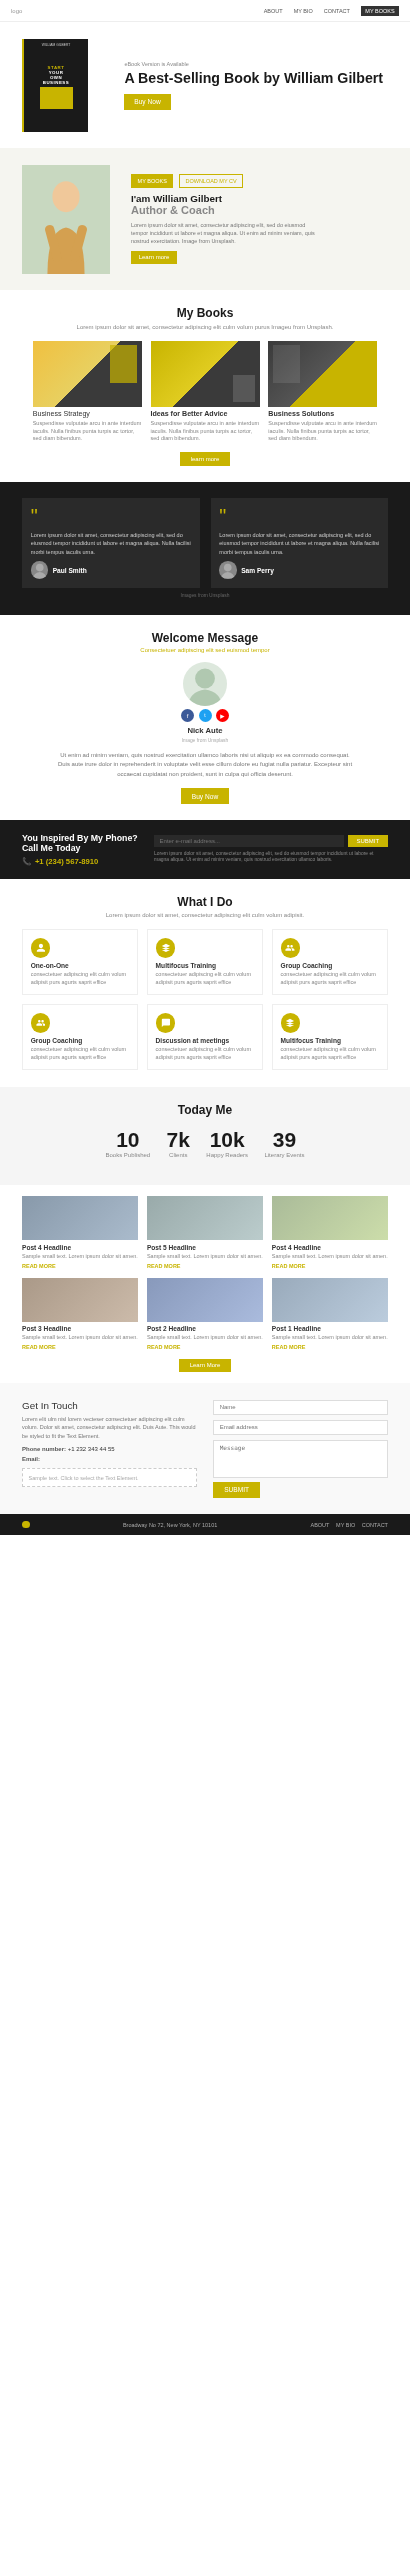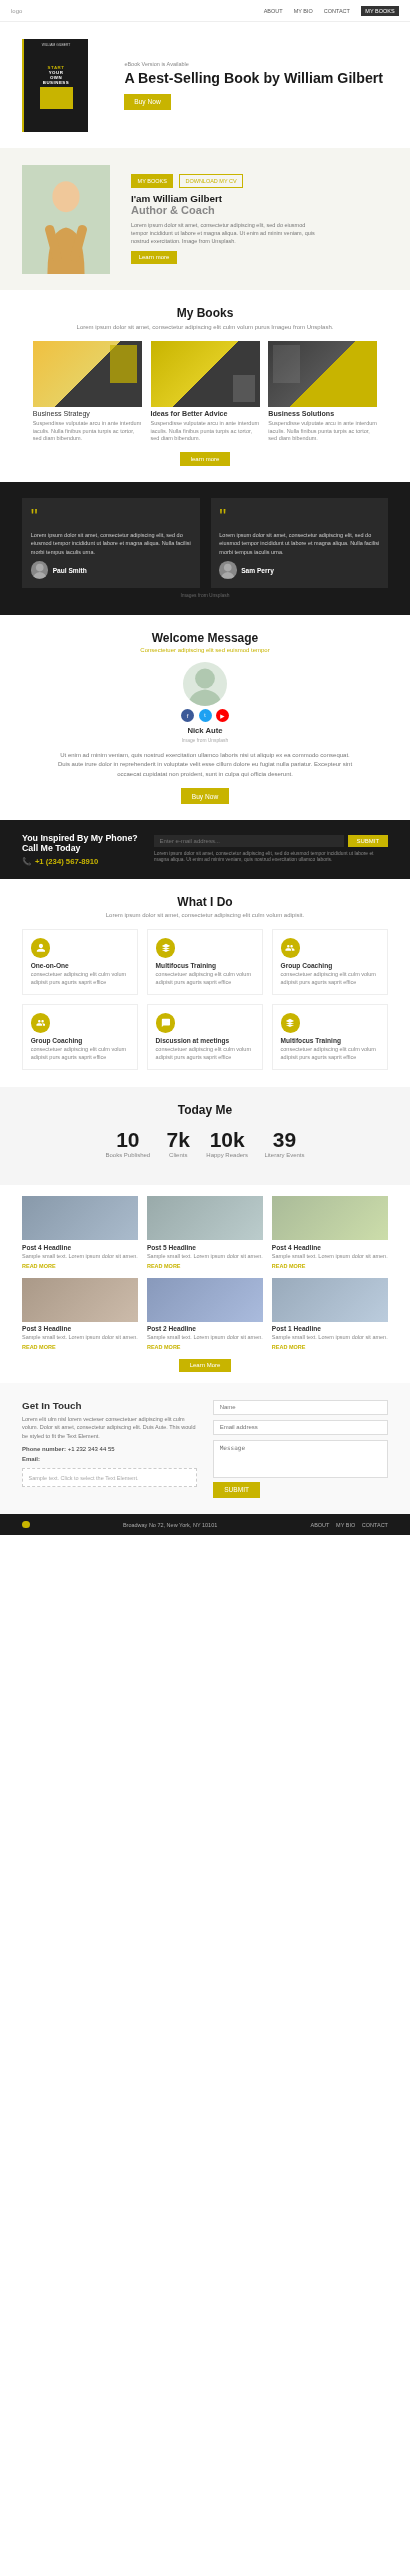--- a/index.html
+++ b/index.html
@@ -290,21 +290,21 @@
       <span style="font-size:5.5px;color:#c8b400;cursor:pointer;display:block;margin-top:2.2px;font-weight:bold;">READ MORE</span>
     </div>
   </div>
   <div style="text-align:center;margin-top:8.8px;">
     <button style="background:#c8b400;color:#fff;border:none;padding:3.8px 11px;font-size:6px;cursor:pointer;">Learn More</button>
   </div>
 </section>
 
 <section style="background:#f9f9f9;padding:16.4px 22px;display:flex;gap:16.4px;">
   <div style="flex:1;">
-    <h2 style="font-size:9.9px;font-weight:bold;margin-bottom:4.4px;">Get In Touch</h2>
+    <h2 style="font-size:9.9px;font-weight:normal;margin-bottom:4.4px;">Get In Touch</h2>
     <p style="font-size:5.5px;color:#777;line-height:1.5;margin-bottom:6.6px;">Lorem elit ulm nisl lorem vecteser consectetuer adipiscing elit culm volum. Dolor sit amet, consectetur adipiscing elit. Duis Aute. This would be styled to fit the Text Element.</p>
     <div style="margin:3.3px 0;font-size:6px;">
       <strong style="color:#555;">Phone number:</strong>
       <span style="color:#333;">+1 232 343 44 55</span>
     </div>
     <div style="margin:3.3px 0;font-size:6px;">
       <strong style="color:#555;">Email:</strong>
     </div>
     <div style="margin-top:6.6px;background:#fff;padding:5.5px;border:0.5px dashed #ccc;font-size:5.5px;color:#aaa;">
       <span>Sample text. Click to select the Text Element.</span>

